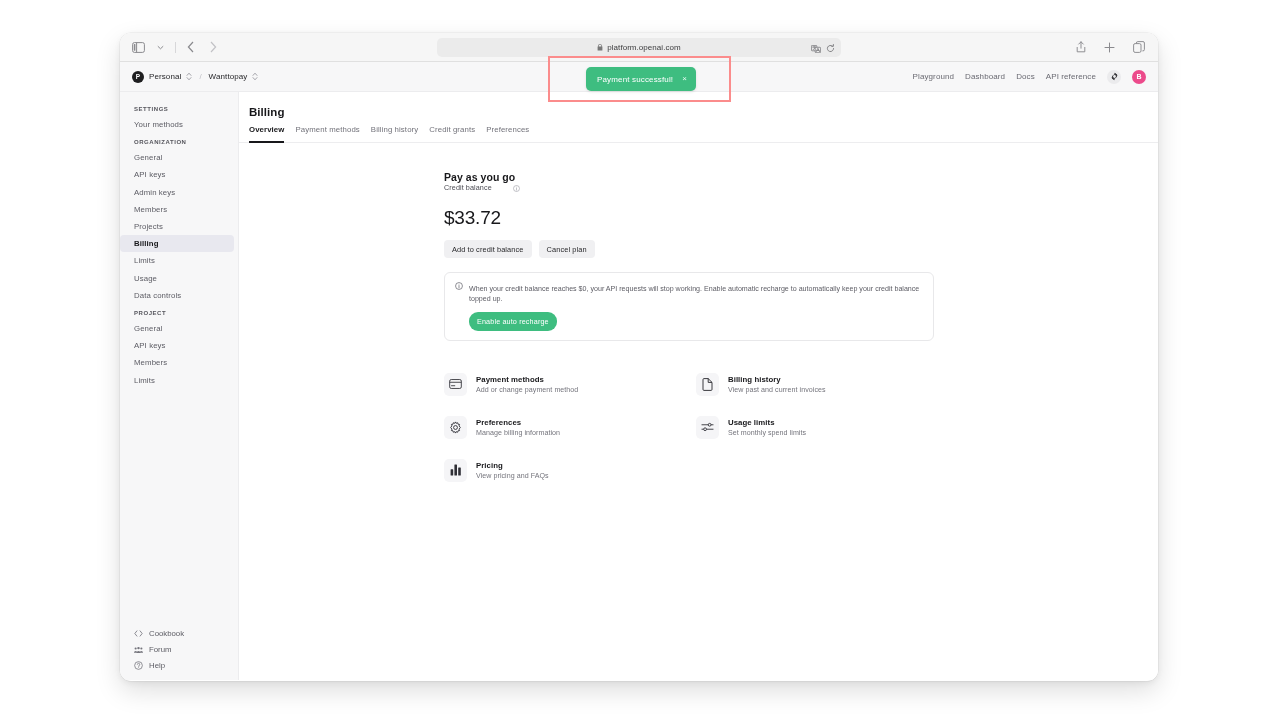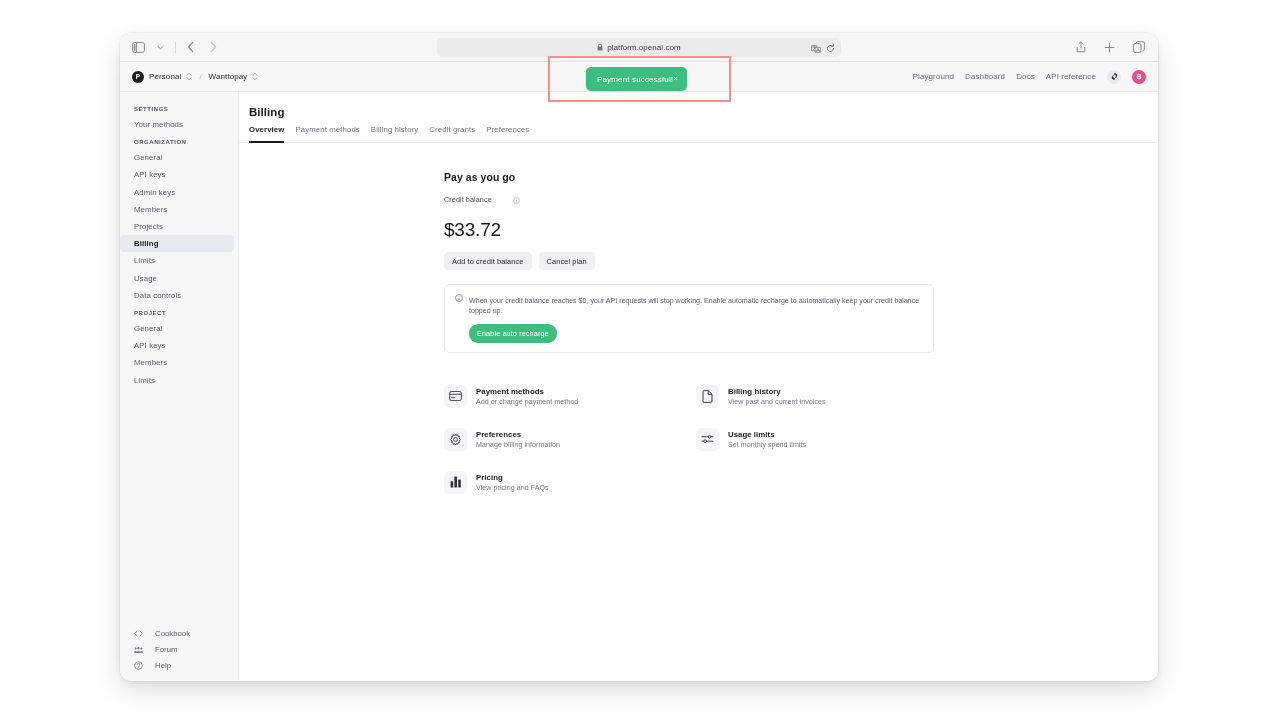--- a/index.html
+++ b/index.html
@@ -143,21 +143,21 @@
     background: #e8e8ef;
     color: #18181b;
     font-weight: bold;
   }
   .sidebar-footer {
     margin-top: auto;
     padding: 0 0 10px 14px;
     display: flex; flex-direction: column; gap: 7px;
   }
   .footer-item {
-    display: flex; align-items: flex-start; gap: 12px;
+    display: flex; align-items: flex-start; gap: 6px;
     font-size: 7.8px; color: #5c5c64;
   }
   .footer-ico {
     width: 9px; height: 9px;
     display: flex; align-items: center; justify-content: center;
     color: #74747c;
   }
 
   
   .main {
@@ -197,21 +197,20 @@
   .content {
     width: 490px;
     margin: 28px 0 0 205px;
   }
   .section-heading {
     font-size: 10.5px; font-weight: bold; color: #18181b;
     letter-spacing: 0.05px;
   }
   .balance-label {
     display: flex; align-items: flex-end; gap: 21px;
-    margin-top: 12px;
     font-size: 7.2px; color: #4a4a52;
     letter-spacing: 0.1px;
   }
   .info-ico {
     width: 7px; height: 7px; color: #9a9aa2;
     display: inline-flex; align-items: center; justify-content: center;
   }
   .balance-amount {
     font-size: 19px; color: #18181b;
     margin-top: 15px;
@@ -304,21 +303,21 @@
     z-index: 40;
     pointer-events: none;
   }
   .toast {
     position: absolute;
     left: 586px; top: 67px;
     z-index: 50;
     background: #3ebd80;
     border-radius: 5px;
     height: 24px;
-    display: flex; align-items: center; 
+    display: flex; align-items: center; gap: 9px;
     padding: 0 9px 0 11px;
     box-shadow: 0 1px 3px rgba(0,0,0,0.10);
   }
   .toast-text {
     font-size: 8px; color: #ffffff; letter-spacing: 0.15px;
   }
   .toast-close {
     font-size: 8px; color: #e8fbf1;
     line-height: 1;
   }

